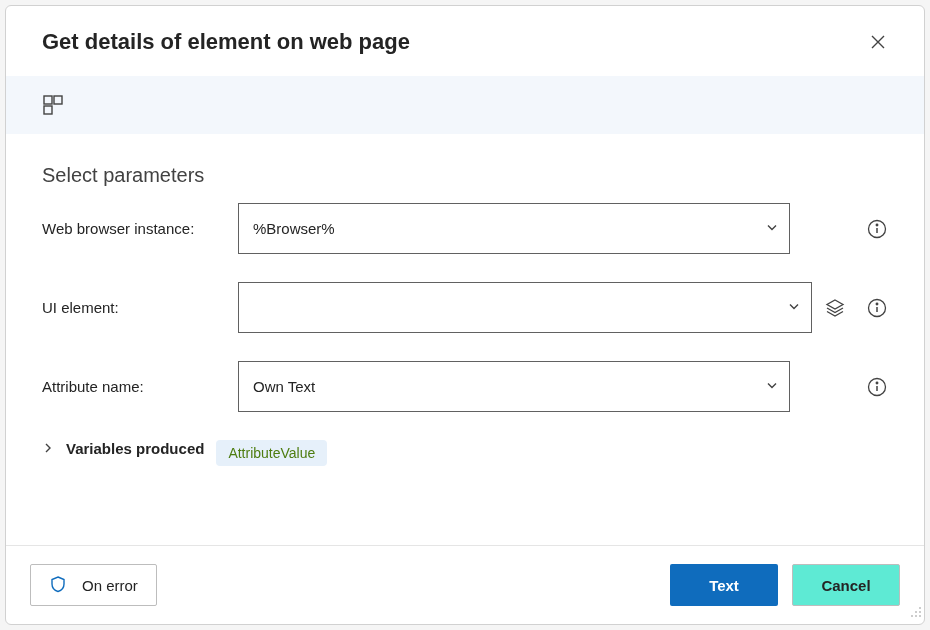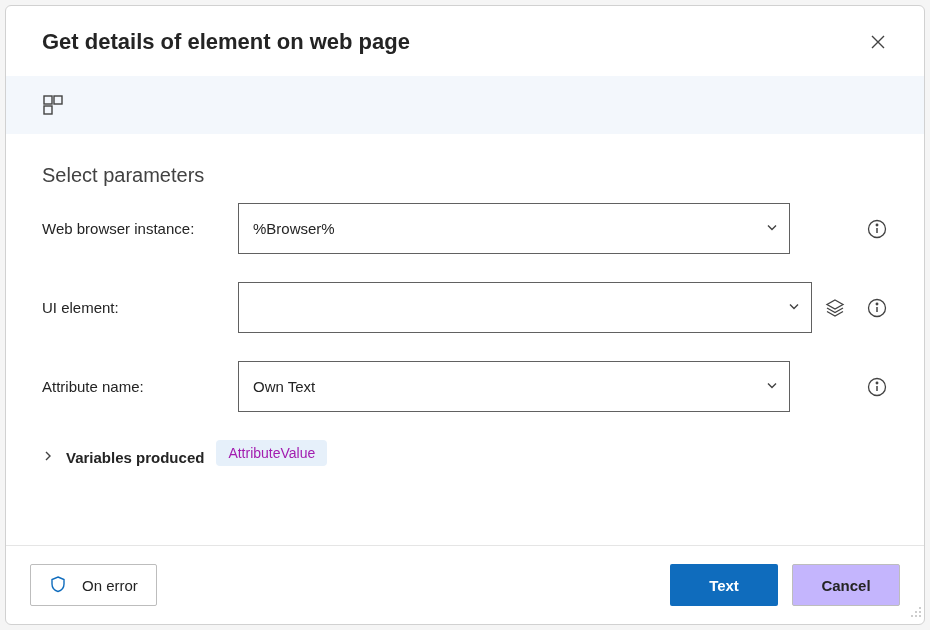--- a/index.html
+++ b/index.html
@@ -129,35 +129,35 @@
       display: flex;
       justify-content: center;
       margin-left: 30px;
     }
     .spacer-icon {
       width: 22px;
       margin-left: 0;
     }
     .variables-row {
       display: flex;
-      align-items: flex-end;
+      align-items: flex-start;
       gap: 12px;
       margin-top: 21px;
     }
     .chevron-right {
       color: #424242;
     }
     .variables-label {
       font-size: 15px;
       font-weight: 600;
       color: #242424;
     }
     .variable-chip {
       background: #e6f0fa;
-      color: #a21caf;
+      color: #4d7c0f;
       border-radius: 4px;
       padding: 5px 12px;
       font-size: 14px;
     }
     .dialog-footer {
       border-top: 1px solid #e5e5e5;
       padding: 18px 24px;
       display: flex;
       align-items: center;
       justify-content: space-between;
@@ -190,21 +190,21 @@
       display: flex;
       align-items: center;
       justify-content: center;
     }
     .btn-primary {
       background: #0f6cbd;
       color: #ffffff;
       border: none;
     }
     .btn-secondary {
-      background: #c4b5fd;
+      background: #5eead4;
       color: #242424;
       border: 1px solid #bdbdbd;
       text-align: center;
     }
     .resize-grip {
       position: absolute;
       right: 2px;
       bottom: 2px;
       color: #bdbdbd;
     }

